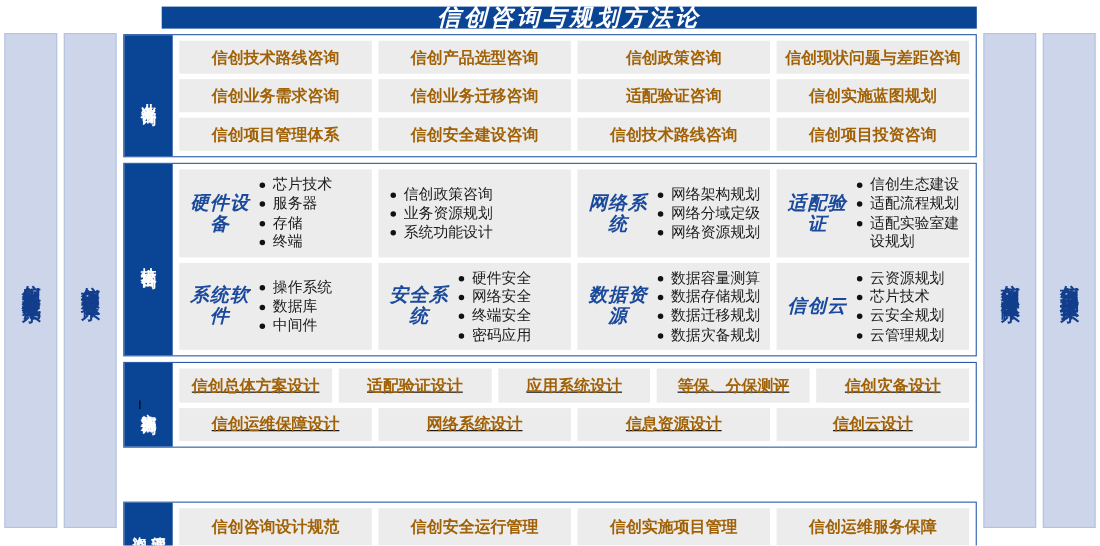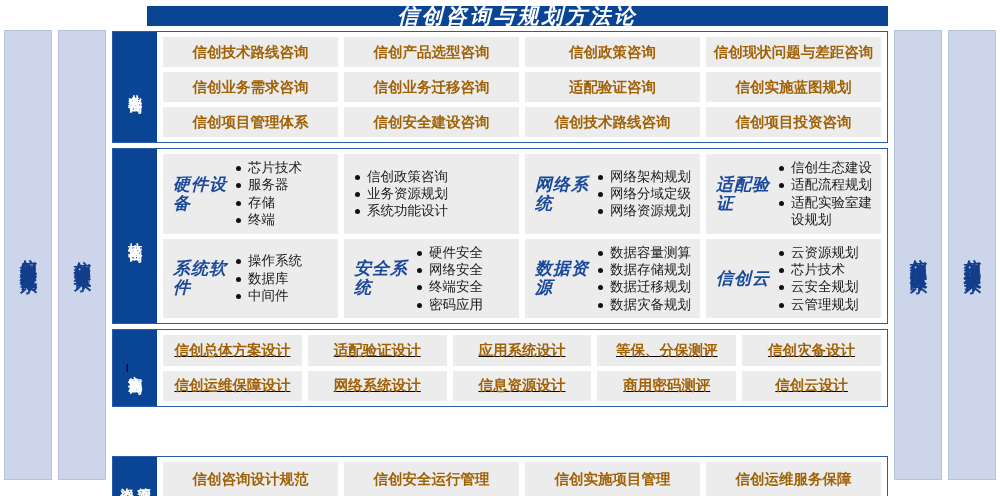--- a/index.html
+++ b/index.html
@@ -140,21 +140,21 @@
     min-width:0;
   }
   .card-title{
     flex:0 0 auto;
     width:54px;
     font-size:17px;
     font-weight:bold;
     font-style:italic;
     color:#1b4a9c;
     line-height:1.12;
-    text-align:left;
+    text-align:center;
     letter-spacing:1px;
   }
   .card-list{
     flex:1;
     min-width:0;
     list-style:none;
     margin:0;
     padding:0;
     font-size:13.5px;
     color:#1b1b1b;
@@ -306,21 +306,20 @@
           <div class="cell">信创总体方案设计</div>
           <div class="cell">适配验证设计</div>
           <div class="cell">应用系统设计</div>
           <div class="cell">等保、分保测评</div>
           <div class="cell">信创灾备设计</div>
         </div>
         <div class="row">
           <div class="cell">信创运维保障设计</div>
           <div class="cell">网络系统设计</div>
           <div class="cell">信息资源设计</div>
-          <div class="cell">商用密码测评</div>
           <div class="cell">信创云设计</div>
         </div>
       </div>
     </div>
 
     <div class="band" style="flex:0 0 46px;margin-top:44px;">
       <div class="band-label two-col">
         <span class="vtext">咨询</span>
         <span class="vtext">管理</span>
       </div>

